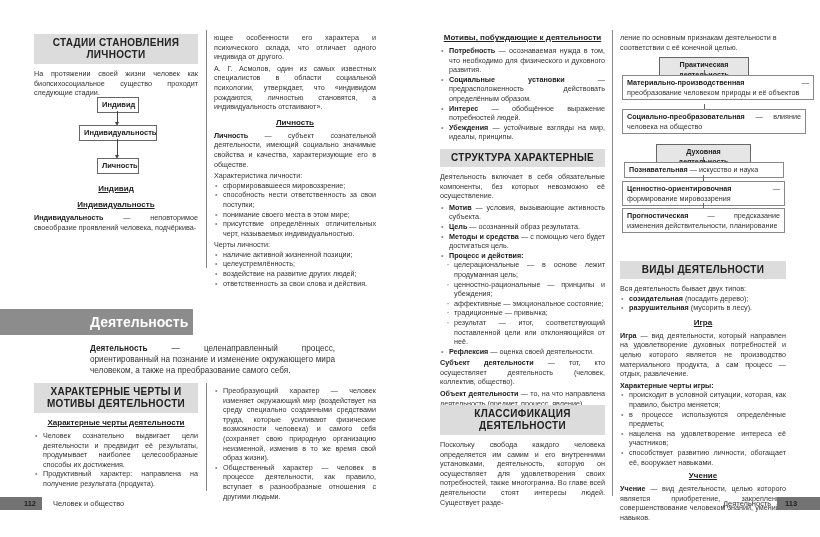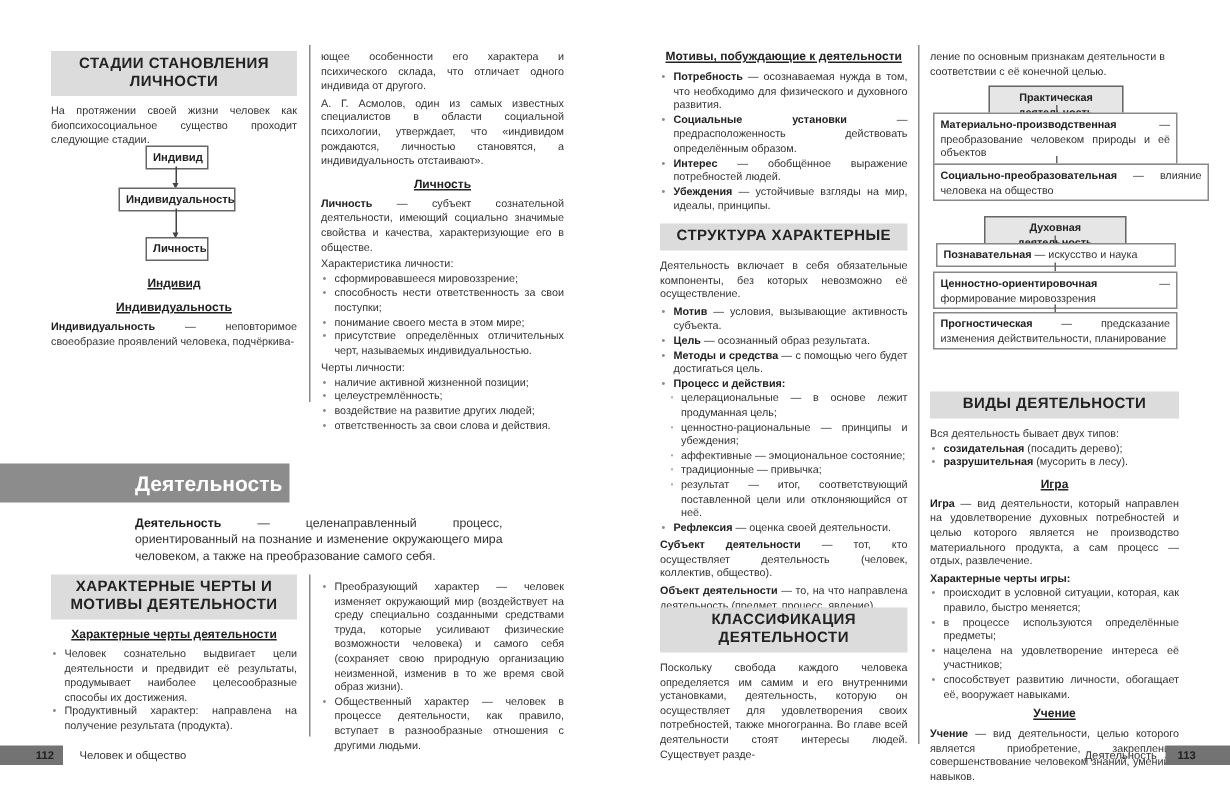--- a/index.html
+++ b/index.html
@@ -128,21 +128,21 @@
   <div class="head-box">КЛАССИФИКАЦИЯ ДЕЯТЕЛЬНОСТИ</div>
   <p class="txt" style="margin-top:5px;">Поскольку свобода каждого человека определяется им самим и его внутренними установками, деятельность, которую он осуществляет для удовлетворения своих потребностей, также многогранна. Во главе всей деятельности стоят интересы людей. Существует разде-</p>
 </div>
 
 <div class="vline" style="left:612px; top:30px; height:466px;"></div>
 
 <div class="abs" style="left:620px; top:33px; width:166px;">ление по основным признакам деятельности в соответствии с её конечной целью.</div>
 
 <div class="abs gbox" style="left:659px; top:57px; width:90px;">Практическая деятельность</div>
 <div class="vline" style="left:704px; top:70px; height:5px; background:#666;"></div>
-<div class="abs cbox" style="left:622px; top:75px; width:163px;"><b>Материально-производственная</b><span> — преобразование человеком природы и её объектов</span></div>
+<div class="abs cbox" style="left:622px; top:75px; width:192px;"><b>Материально-производственная</b><span> — преобразование человеком природы и её объектов</span></div>
 <div class="vline" style="left:704px; top:104px; height:5px; background:#666;"></div>
 <div class="abs cbox" style="left:622px; top:109px; width:184px;"><b>Социально-преобразовательная</b><span> — влияние человека на общество</span></div>
 
 <div class="abs gbox" style="left:656px; top:144px; width:95px;">Духовная деятельность</div>
 <div class="vline" style="left:703px; top:157px; height:5px; background:#666;"></div>
 <div class="abs cbox" style="left:624px; top:162px; width:160px;"><b>Познавательная</b><span> — искусство и наука</span></div>
 <div class="vline" style="left:703px; top:175px; height:6px; background:#666;"></div>
 <div class="abs cbox" style="left:622px; top:181px; width:163px;"><b>Ценностно-ориентировочная</b><span> — формирование мировоззрения</span></div>
 <div class="vline" style="left:703px; top:203px; height:5px; background:#666;"></div>
 <div class="abs cbox" style="left:622px; top:208px; width:163px;"><b>Прогностическая</b><span> — предсказание изменения действительности, планирование</span></div>

